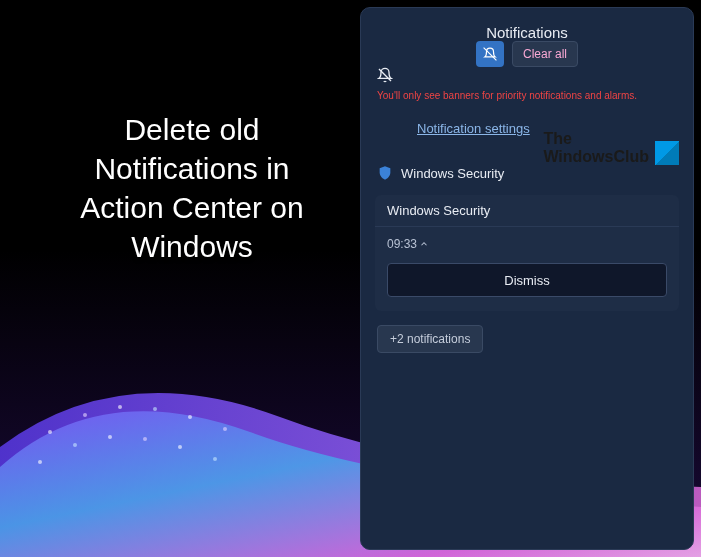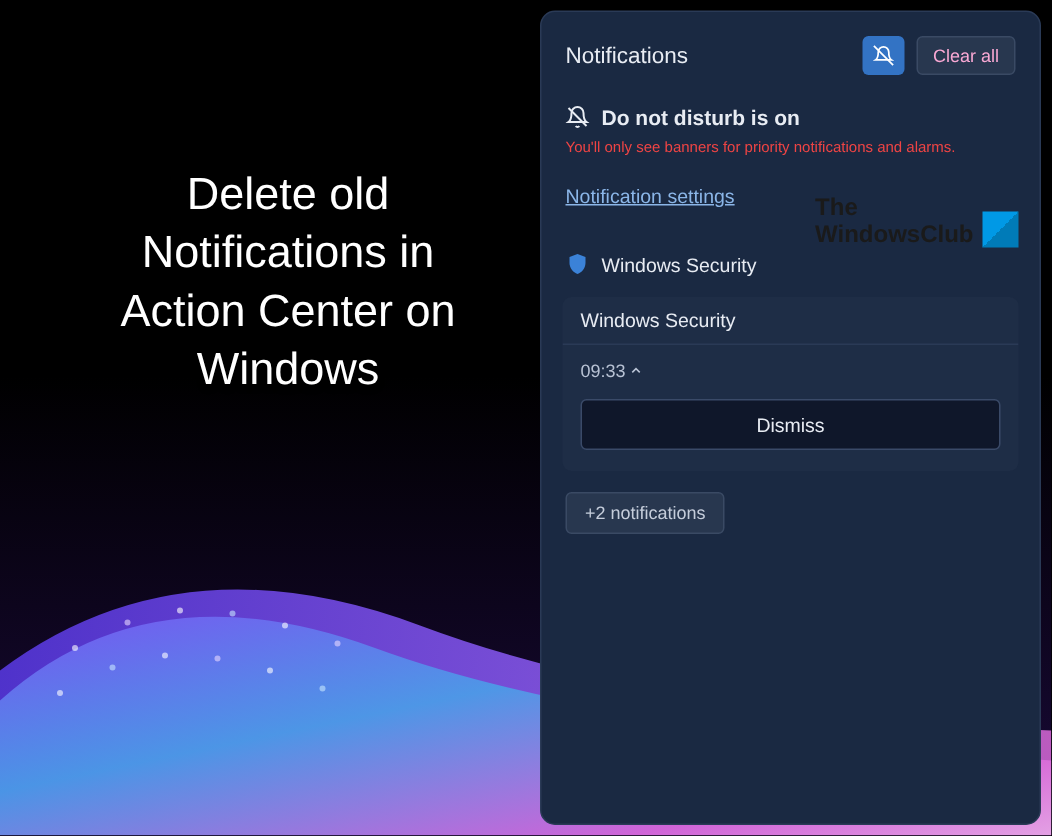--- a/index.html
+++ b/index.html
@@ -53,21 +53,22 @@
       border: 1px solid #2a3a56;
       border-radius: 10px;
       padding: 16px;
       color: #e8ecf3;
       overflow: hidden;
     }
     .panel-header {
       display: flex;
       align-items: center;
       justify-content: space-between;
-      margin-bottom: 20px;
+      margin-bottom: 0;
+      flex-direction: column;
     }
     .panel-title {
       font-size: 15px;
       font-weight: 400;
     }
     .header-actions {
       display: flex;
       gap: 8px;
     }
     .dnd-toggle {
@@ -109,20 +110,21 @@
       color: #ef4444;
       line-height: 1.4;
       margin-bottom: 16px;
     }
     .settings-link {
       font-size: 13px;
       color: #8bb6e8;
       text-decoration: underline;
       cursor: pointer;
       display: inline-block;
+      margin-left: 40px;
     }
     .watermark {
       position: absolute;
       top: 122px;
       right: 14px;
       display: flex;
       align-items: flex-end;
       gap: 6px;
       font-weight: bold;
     }
@@ -257,21 +259,20 @@
     </div>
   </div>
 
   <div class="dnd-section">
     <div class="dnd-row">
       <svg width="16" height="16" viewBox="0 0 24 24" fill="none" stroke="#e8ecf3" stroke-width="2">
         <path d="M18 8a6 6 0 0 0-12 0c0 7-3 9-3 9h18s-3-2-3-9"></path>
         <path d="M13.73 21a2 2 0 0 1-3.46 0"></path>
         <path d="M3 3l18 18"></path>
       </svg>
-      <div class="dnd-title">Do not disturb is on</div>
     </div>
     <div class="dnd-desc">You'll only see banners for priority notifications and alarms.</div>
     <a class="settings-link">Notification settings</a>
   </div>
 
   <div class="watermark">
     <div class="watermark-text">
       <div>The</div>
       <div>WindowsClub</div>
     </div>

